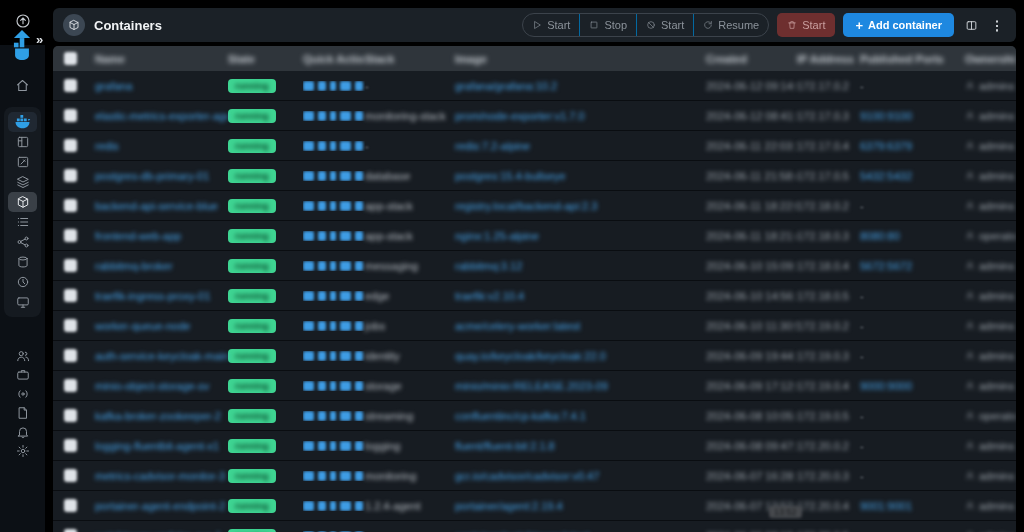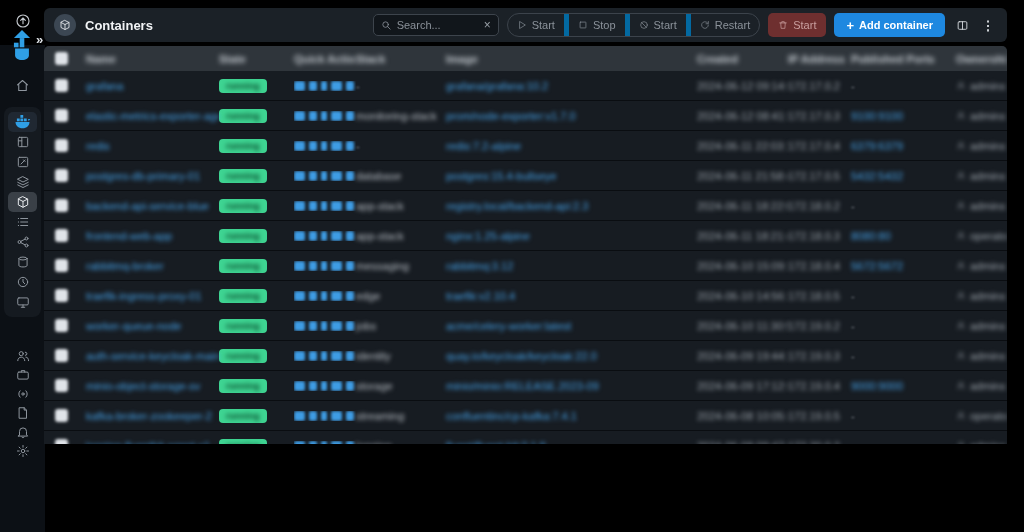--- a/index.html
+++ b/index.html
@@ -17,37 +17,37 @@
   .sb-item { width:37px; height:20px; display:flex; align-items:center; justify-content:center; position:relative; }
   .sb-item .tile { position:absolute; left:4px; top:0; width:29px; height:20px; border-radius:5px; }
   .sb-item.env .tile { background:#202832; }
   .sb-item.active .tile { background:#3a4047; }
   .sb-item svg { position:relative; }
   .sb-lower { position:absolute; top:346px; left:0; width:45px; }
   .sb-lower .sb-item { width:45px; height:19px; }
   .expand-chevron { position:absolute; left:36px; top:32px; z-index:5; color:#dfe3e7; font-size:13px; font-weight:bold; }
 
   
-  .main { position:absolute; left:44px; top:0; width:963px; height:444px; }
+  .main { position:absolute; left:53px; top:0; width:963px; height:532px; }
   .header-card { position:absolute; top:8px; left:0; right:0; height:34px; background:#1b2127;
     border-radius:6px; display:flex; align-items:center; padding:0 10px; }
   .title-circle { width:22px; height:22px; border-radius:50%; background:#3c4753;
     display:flex; align-items:center; justify-content:center; margin-right:9px; }
   .page-title { color:#f2f4f6; font-size:13px; font-weight:bold; }
   .hdr-right { margin-left:auto; display:flex; align-items:center; gap:8px; }
 
   .searchbox { width:126px; height:22px; background:#11161b; border:1px solid #3d444c; border-radius:5px;
     display:flex; align-items:center; padding:0 7px; gap:5px; }
   .searchbox .ph { color:#8a9199; font-size:11px; flex:1; }
   .searchbox .x { color:#9aa1a8; font-size:12px; }
 
   .grp { display:flex; border:1px solid #3c434b; border-radius:12px; overflow:hidden; height:24px; }
   .tbtn { display:flex; align-items:center; gap:5px; padding:0 9px; height:22px; color:#8b929a;
     font-size:11px; background:transparent; border:none; }
-  .grp .tbtn + .tbtn { border-left:5px solid #0369a1;align-items:center; }
+  .grp .tbtn + .tbtn { border-left:1px solid #0369a1;align-items:center; }
   .tbtn .icon { stroke:#8b929a; stroke-width:1.6; }
   .btn-remove { display:flex; align-items:center; gap:5px; height:24px; padding:0 10px;
     background:#6e2f2f; color:#c99f9f; font-size:11px; border:none; border-radius:5px; }
   .btn-remove .icon { stroke:#c99f9f; }
   .btn-add { display:flex; align-items:center; gap:5px; height:24px; padding:0 12px;
     background:#1e88e0; color:#fff; font-size:11px; font-weight:bold; border:none; border-radius:5px; }
   .btn-add .plus { font-size:13px; font-weight:bold; }
   .tool-icon { display:flex; align-items:center; justify-content:center; width:18px; height:22px; }
   .kebab { color:#d5d9dd; font-size:13px; font-weight:bold; letter-spacing:0; }
 
@@ -221,28 +221,20 @@
   <div class="header-card">
     <span class="title-circle">
       <svg class="icon" width="12" height="12" viewBox="0 0 24 24" style="stroke:#e8ebee">
           <path d="M12 3l8 4v10l-8 4-8-4V7z"></path>
           <path d="M4 7l8 4 8-4M12 11v10"></path>
         </svg>
     </span>
     <span class="page-title">Containers</span>
 
     <div class="hdr-right">
-      <div class="searchbox">
-        <svg class="icon" width="11" height="11" viewBox="0 0 24 24">
-            <circle cx="10" cy="10" r="6"></circle>
-            <path d="M14.5 14.5L20 20"></path>
-          </svg>
-        <span class="ph">Search...</span>
-        <span class="x">×</span>
-      </div>
 
       <div class="grp">
         <button class="tbtn">
           <svg class="icon" width="10" height="10" viewBox="0 0 24 24">
               <path d="M7 4l13 8-13 8z"></path>
             </svg>
           <span>Start</span>
         </button>
         <button class="tbtn">
           <svg class="icon" width="10" height="10" viewBox="0 0 24 24">
@@ -254,21 +246,21 @@
           <svg class="icon" width="10" height="10" viewBox="0 0 24 24">
               <circle cx="12" cy="12" r="8"></circle>
               <path d="M6.5 6.5l11 11"></path>
             </svg>
           <span>Start</span>
         </button>
         <button class="tbtn">
           <svg class="icon" width="10" height="10" viewBox="0 0 24 24">
               <path d="M20 12a8 8 0 11-2.3-5.6M20 3.5V9h-5.5"></path>
             </svg>
-          <span>Restart</span>
+          <span>Resume</span>
         </button>
       </div>
 
 
       <button class="btn-remove">
         <svg class="icon" width="10" height="10" viewBox="0 0 24 24">
             <path d="M4 7h16M9 7V4h6v3M6.5 7l1 13h9l1-13"></path>
           </svg>
         <span>Start</span>
       </button>

